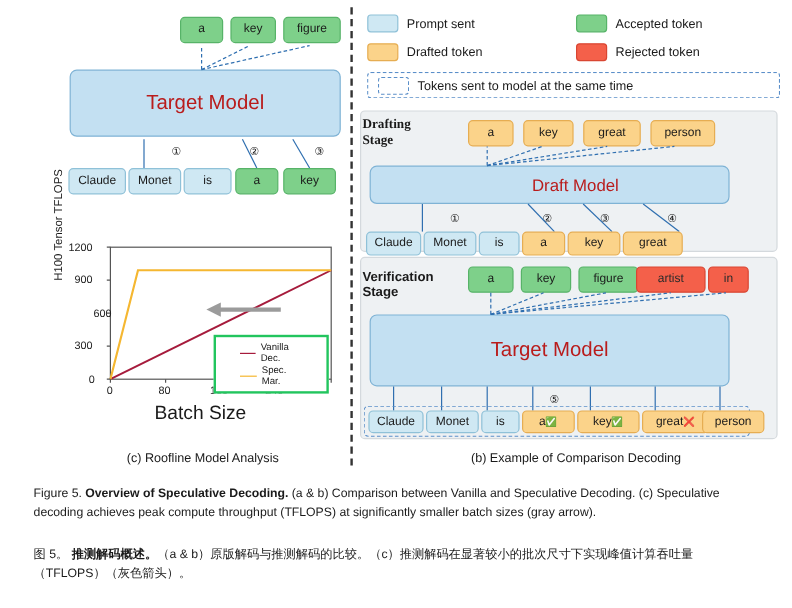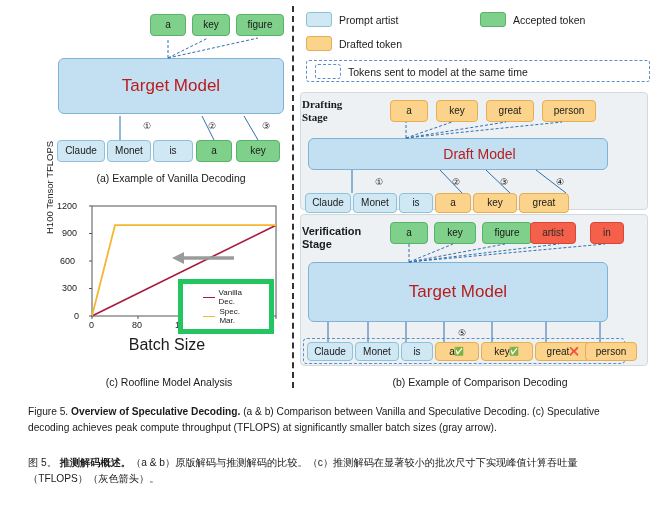--- a/index.html
+++ b/index.html
@@ -137,21 +137,21 @@
     position: absolute;
     left: 0; top: 140px;
     width: 238px;
     text-align: center;
     font-size: 16px;
   }
   .tick-label { position: absolute; font-size: 9px; color: #222; }
   .chart-legend {
     position: absolute;
     box-sizing: border-box;
-    border: 5px solid #22c55e;
+    border: 2px solid #22c55e;
     background: #fff;
     font-size: 8px;
     padding: 3px 20px;
   }
   .cl-row { display: flex; align-items: center; margin: 1px 0; }
   .cl-line { width: 16px; height: 0; border-top: 1.4px solid #000; margin-right: 4px; }
   
   .figcap {
     position: absolute;
     left: 28px; top: 404px;
@@ -174,29 +174,33 @@
 </head>
 <body>
 
 <div class="fig">
 
   <div class="divider-v" style="left:292px; top:6px; height:382px;"></div>
 
   <div class="legend">
     <div class="legend-row" style="left:0; top:2px;">
       <span class="swatch sw-prompt"></span>
-      <span>Prompt artist</span>
+      <span>Prompt sent</span>
     </div>
     <div class="legend-row" style="left:174px; top:2px;">
       <span class="swatch sw-accept"></span>
       <span>Accepted token</span>
     </div>
     <div class="legend-row" style="left:0; top:26px;">
       <span class="swatch sw-draft"></span>
       <span>Drafted token</span>
+    </div>
+    <div class="legend-row" style="left:174px; top:26px;">
+      <span class="swatch sw-reject"></span>
+      <span>Rejected token</span>
     </div>
     <div class="legend-box">
       <div class="legend-row" style="left:8px; top:3px;">
         <span class="swatch sw-dashed"></span>
         <span>Tokens sent to model at the same time</span>
       </div>
     </div>
   </div>
 
   <div class="tok accept" style="left:150px; top:14px; width:36px; height:22px;">
@@ -237,23 +241,20 @@
   <div class="tok prompt" style="left:153px; top:140px; width:40px; height:22px;">
       <span>is</span>
     </div>
   <div class="tok accept" style="left:196px; top:140px; width:36px; height:22px;">
       <span>a</span>
     </div>
   <div class="tok accept" style="left:236px; top:140px; width:44px; height:22px;">
       <span>key</span>
     </div>
 
-  <div class="caption" style="left:44px; top:172px; width:254px;">
-    <span>(a) Example of Vanilla Decoding</span>
-  </div>
 
   <div class="chart-wrap">
     <div class="chart-title-y">
       <span>H100 Tensor TFLOPS</span>
     </div>
     <svg width="238" height="140">
 
       <rect x="44" y="10" width="184" height="110" fill="#ffffff" stroke="#555" stroke-width="1"></rect>
 
       <line x1="44" y1="120" x2="228" y2="29.2" stroke="#a61b3c" stroke-width="1.6"></line>
@@ -270,21 +271,21 @@
       <line x1="41" y1="10" x2="44" y2="10" stroke="#555"></line>
 
       <line x1="44" y1="120" x2="44" y2="123" stroke="#555"></line>
       <line x1="90" y1="120" x2="90" y2="123" stroke="#555"></line>
       <line x1="136" y1="120" x2="136" y2="123" stroke="#555"></line>
       <line x1="182" y1="120" x2="182" y2="123" stroke="#555"></line>
       <line x1="228" y1="120" x2="228" y2="123" stroke="#555"></line>
     </svg>
     <div class="tick-label" style="left:26px; top:115px;"><span>0</span></div>
     <div class="tick-label" style="left:14px; top:87px;"><span>300</span></div>
-    <div class="tick-label" style="left:12px; top:60px;"><span>600</span></div>
+    <div class="tick-label" style="left:30px; top:60px;"><span>600</span></div>
     <div class="tick-label" style="left:14px; top:32px;"><span>900</span></div>
     <div class="tick-label" style="left:9px; top:5px;"><span>1200</span></div>
 
     <div class="tick-label" style="left:41px; top:124px;"><span>0</span></div>
     <div class="tick-label" style="left:84px; top:124px;"><span>80</span></div>
     <div class="tick-label" style="left:127px; top:124px;"><span>160</span></div>
     <div class="tick-label" style="left:173px; top:124px;"><span>240</span></div>
     <div class="tick-label" style="left:219px; top:124px;margin-left:35px;"><span>320</span></div>
 
     <div class="chart-legend" style="left:130px; top:83px; width:96px;">
@@ -369,21 +370,21 @@
 
   <div class="tok accept" style="left:390px; top:222px; width:38px; height:22px;">
       <span>a</span>
     </div>
   <div class="tok accept" style="left:434px; top:222px; width:42px; height:22px;">
       <span>key</span>
     </div>
   <div class="tok accept" style="left:482px; top:222px; width:50px; height:22px;">
       <span>figure</span>
     </div>
-  <div class="tok reject" style="left:530px; top:222px; width:46px; height:22px;">
+  <div class="tok reject" style="left:530px; top:222px; width:58px; height:22px;">
       <span>artist</span>
     </div>
   <div class="tok reject" style="left:590px; top:222px; width:34px; height:22px;">
       <span>in</span>
     </div>
 
   <div class="model target" style="left:308px; top:262px; width:300px; height:60px;">
     <span>Target Model</span>
   </div>
 

